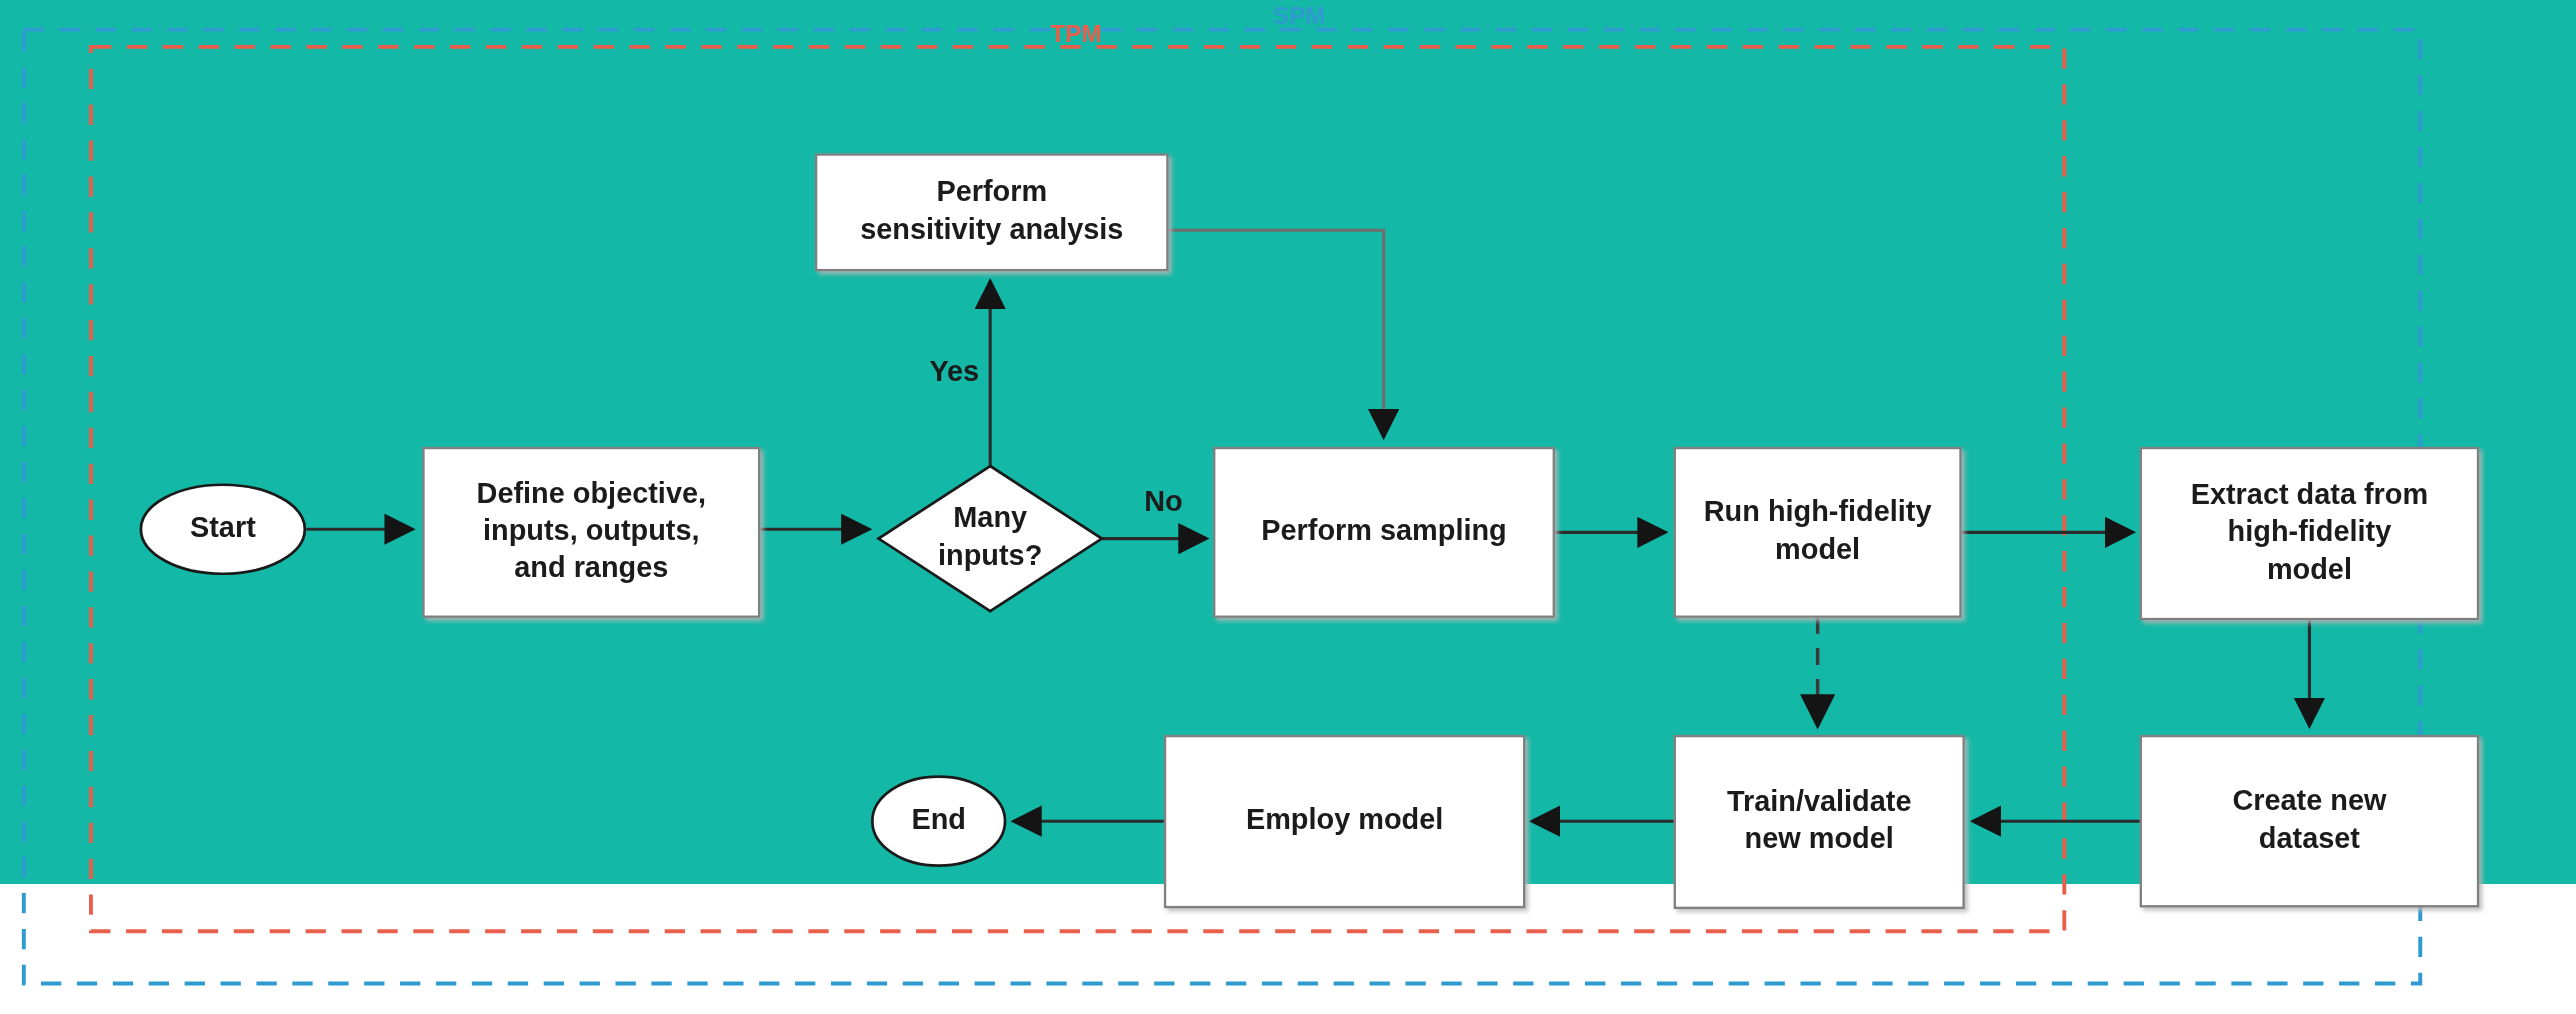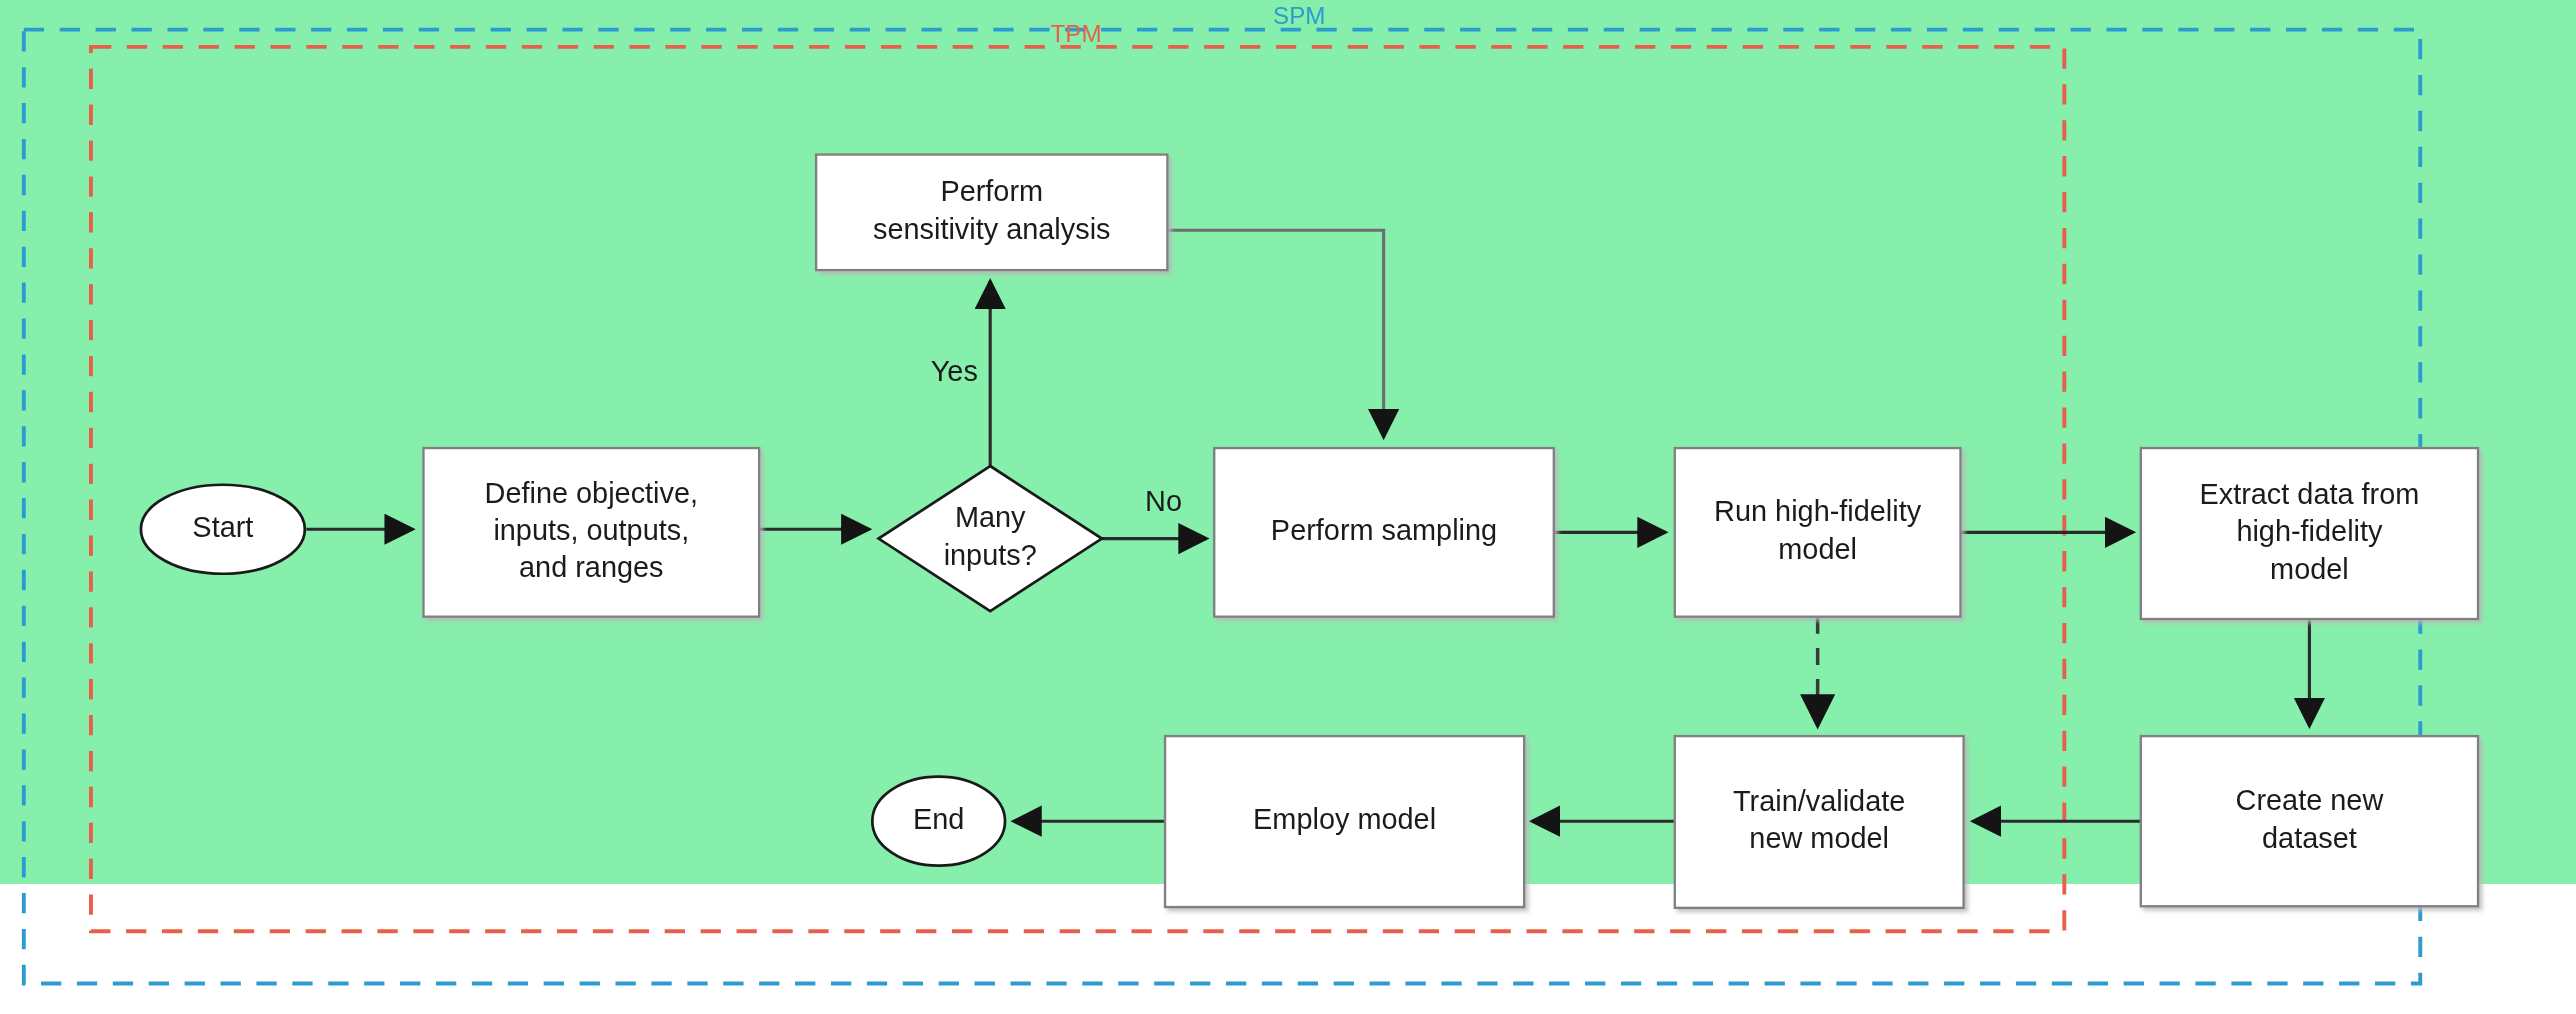--- a/index.html
+++ b/index.html
@@ -10,21 +10,22 @@
   body {
     width: 2576px;
     height: 1014px;
     font-family: "Liberation Sans", sans-serif;
     overflow: hidden;
   }
   #diagram-root {
     position: relative;
     width: 2576px;
     height: 884px;
-    background: #86efac;
+    background: #14b8a6;
+    font-weight: bold;
   }
   svg#flowchart-svg {
     display: block;
     width: 2576px;
     height: 1014px;
   }
   .node-box {
     fill: #ffffff;
     stroke: #808080;
     stroke-width: 3;

